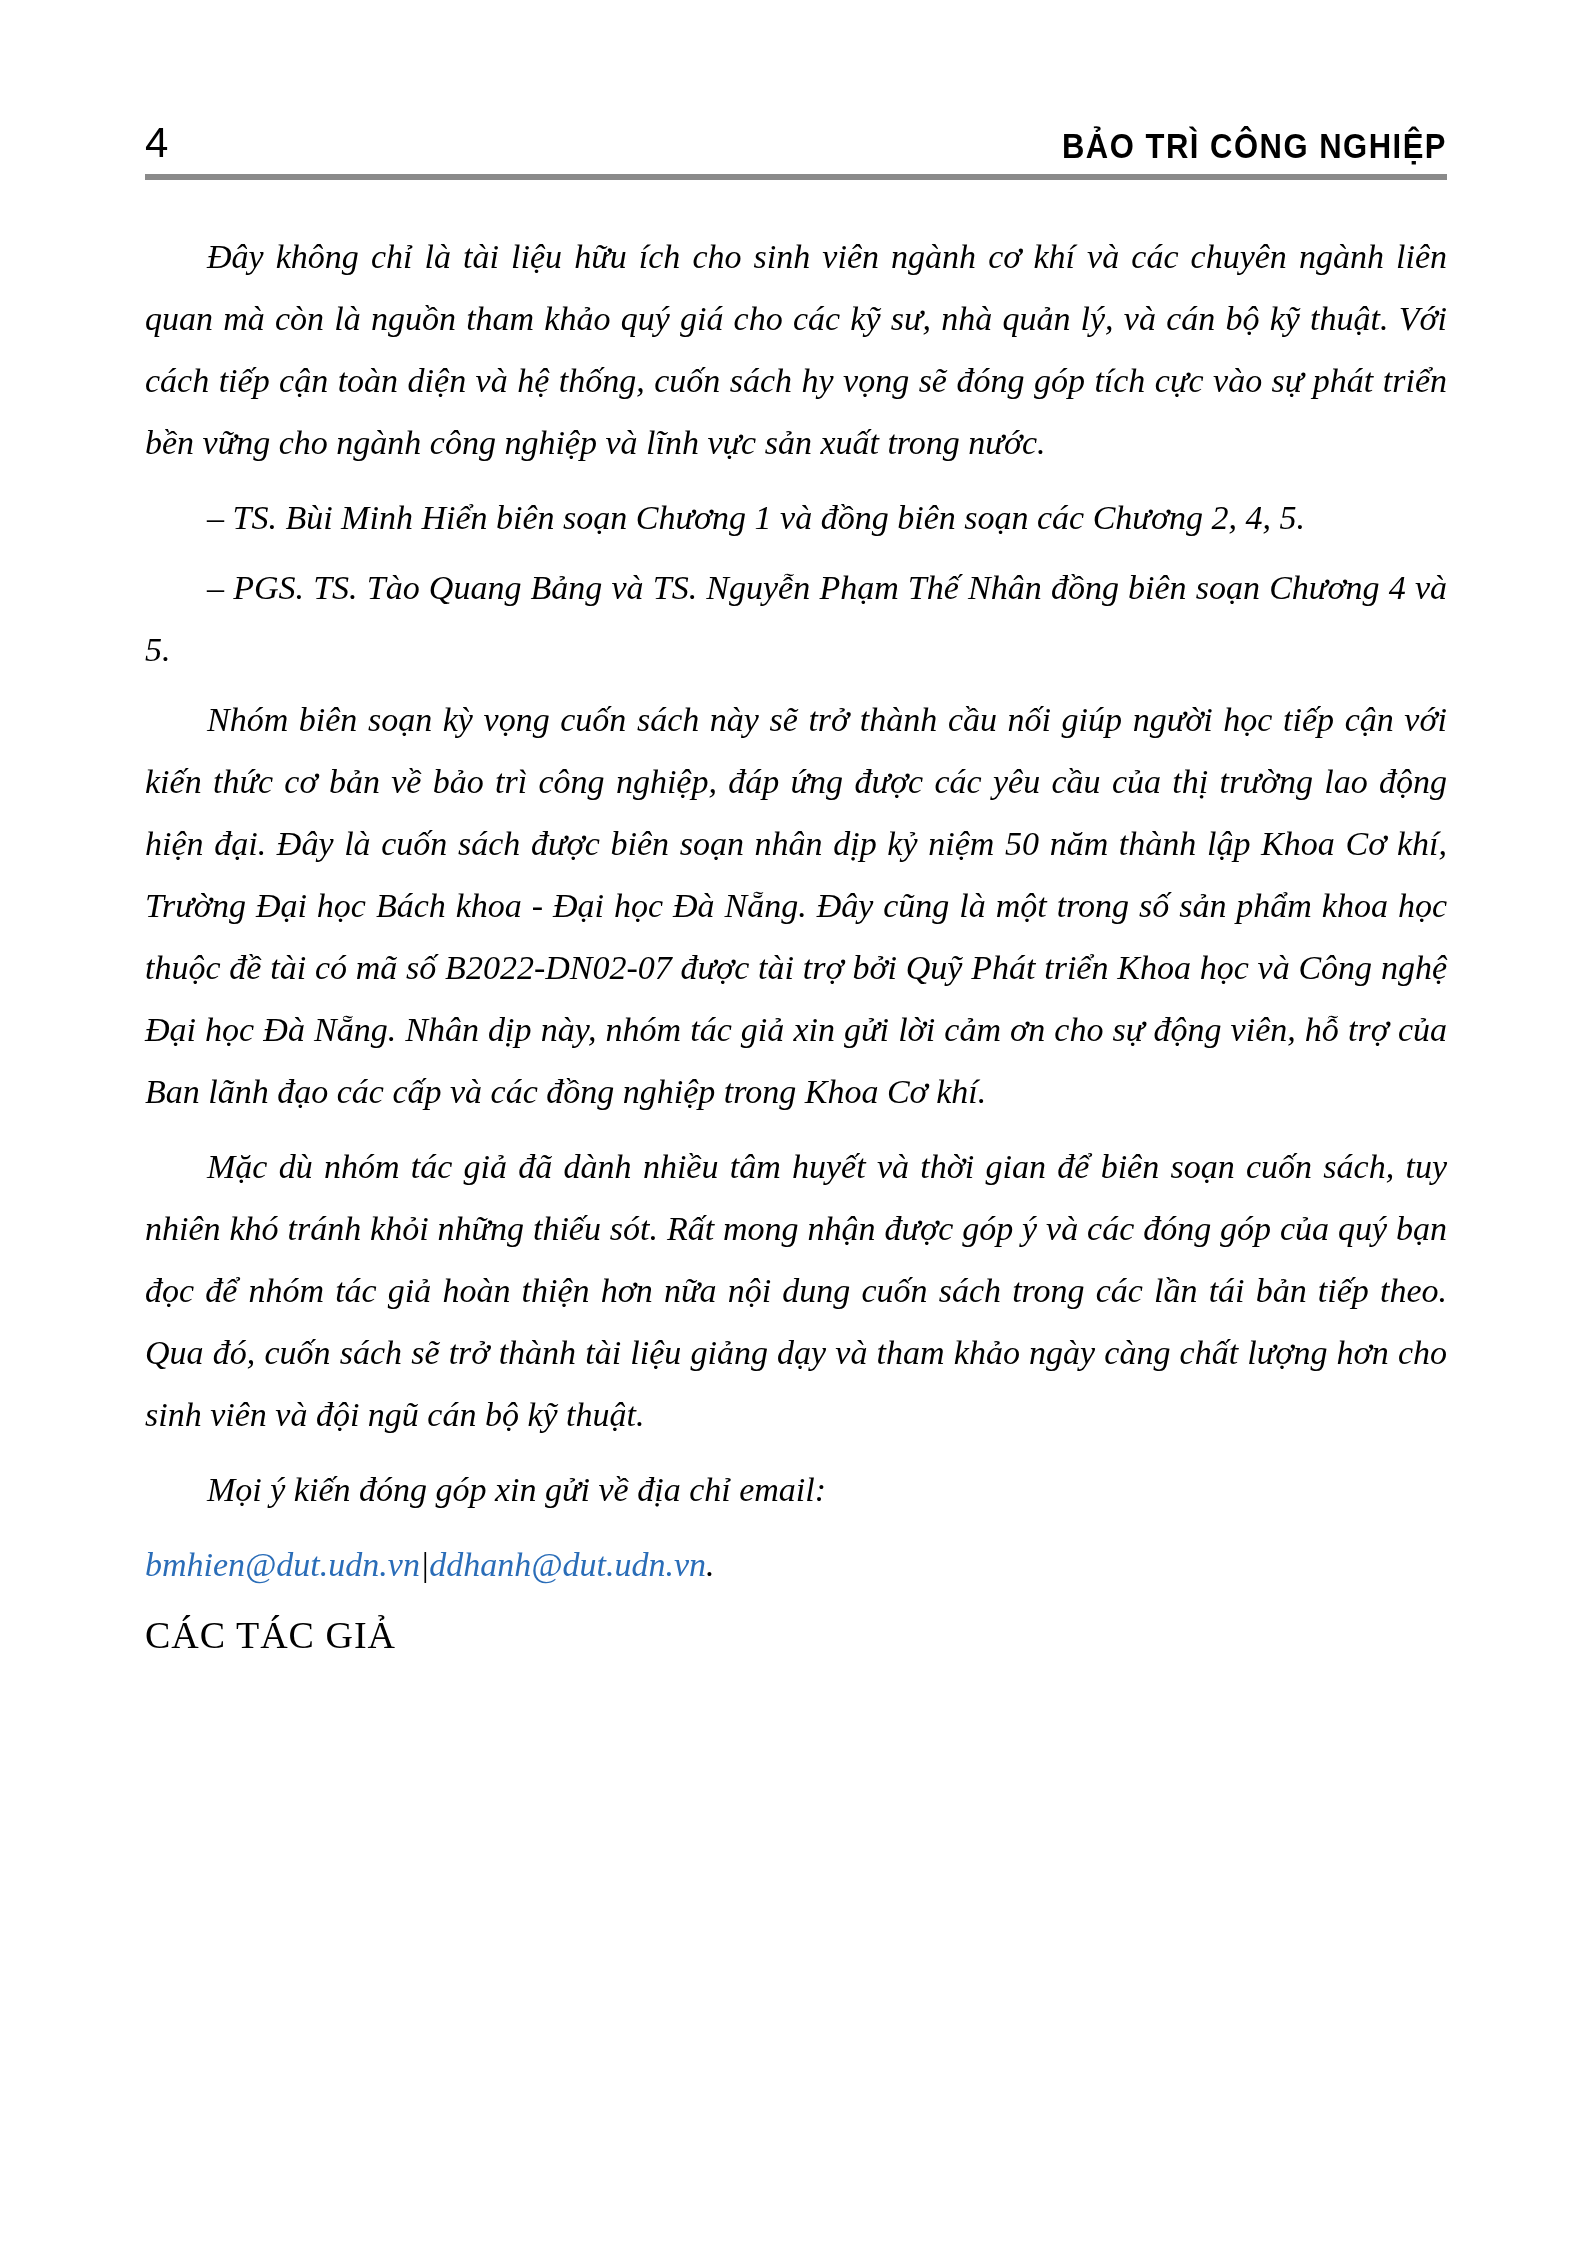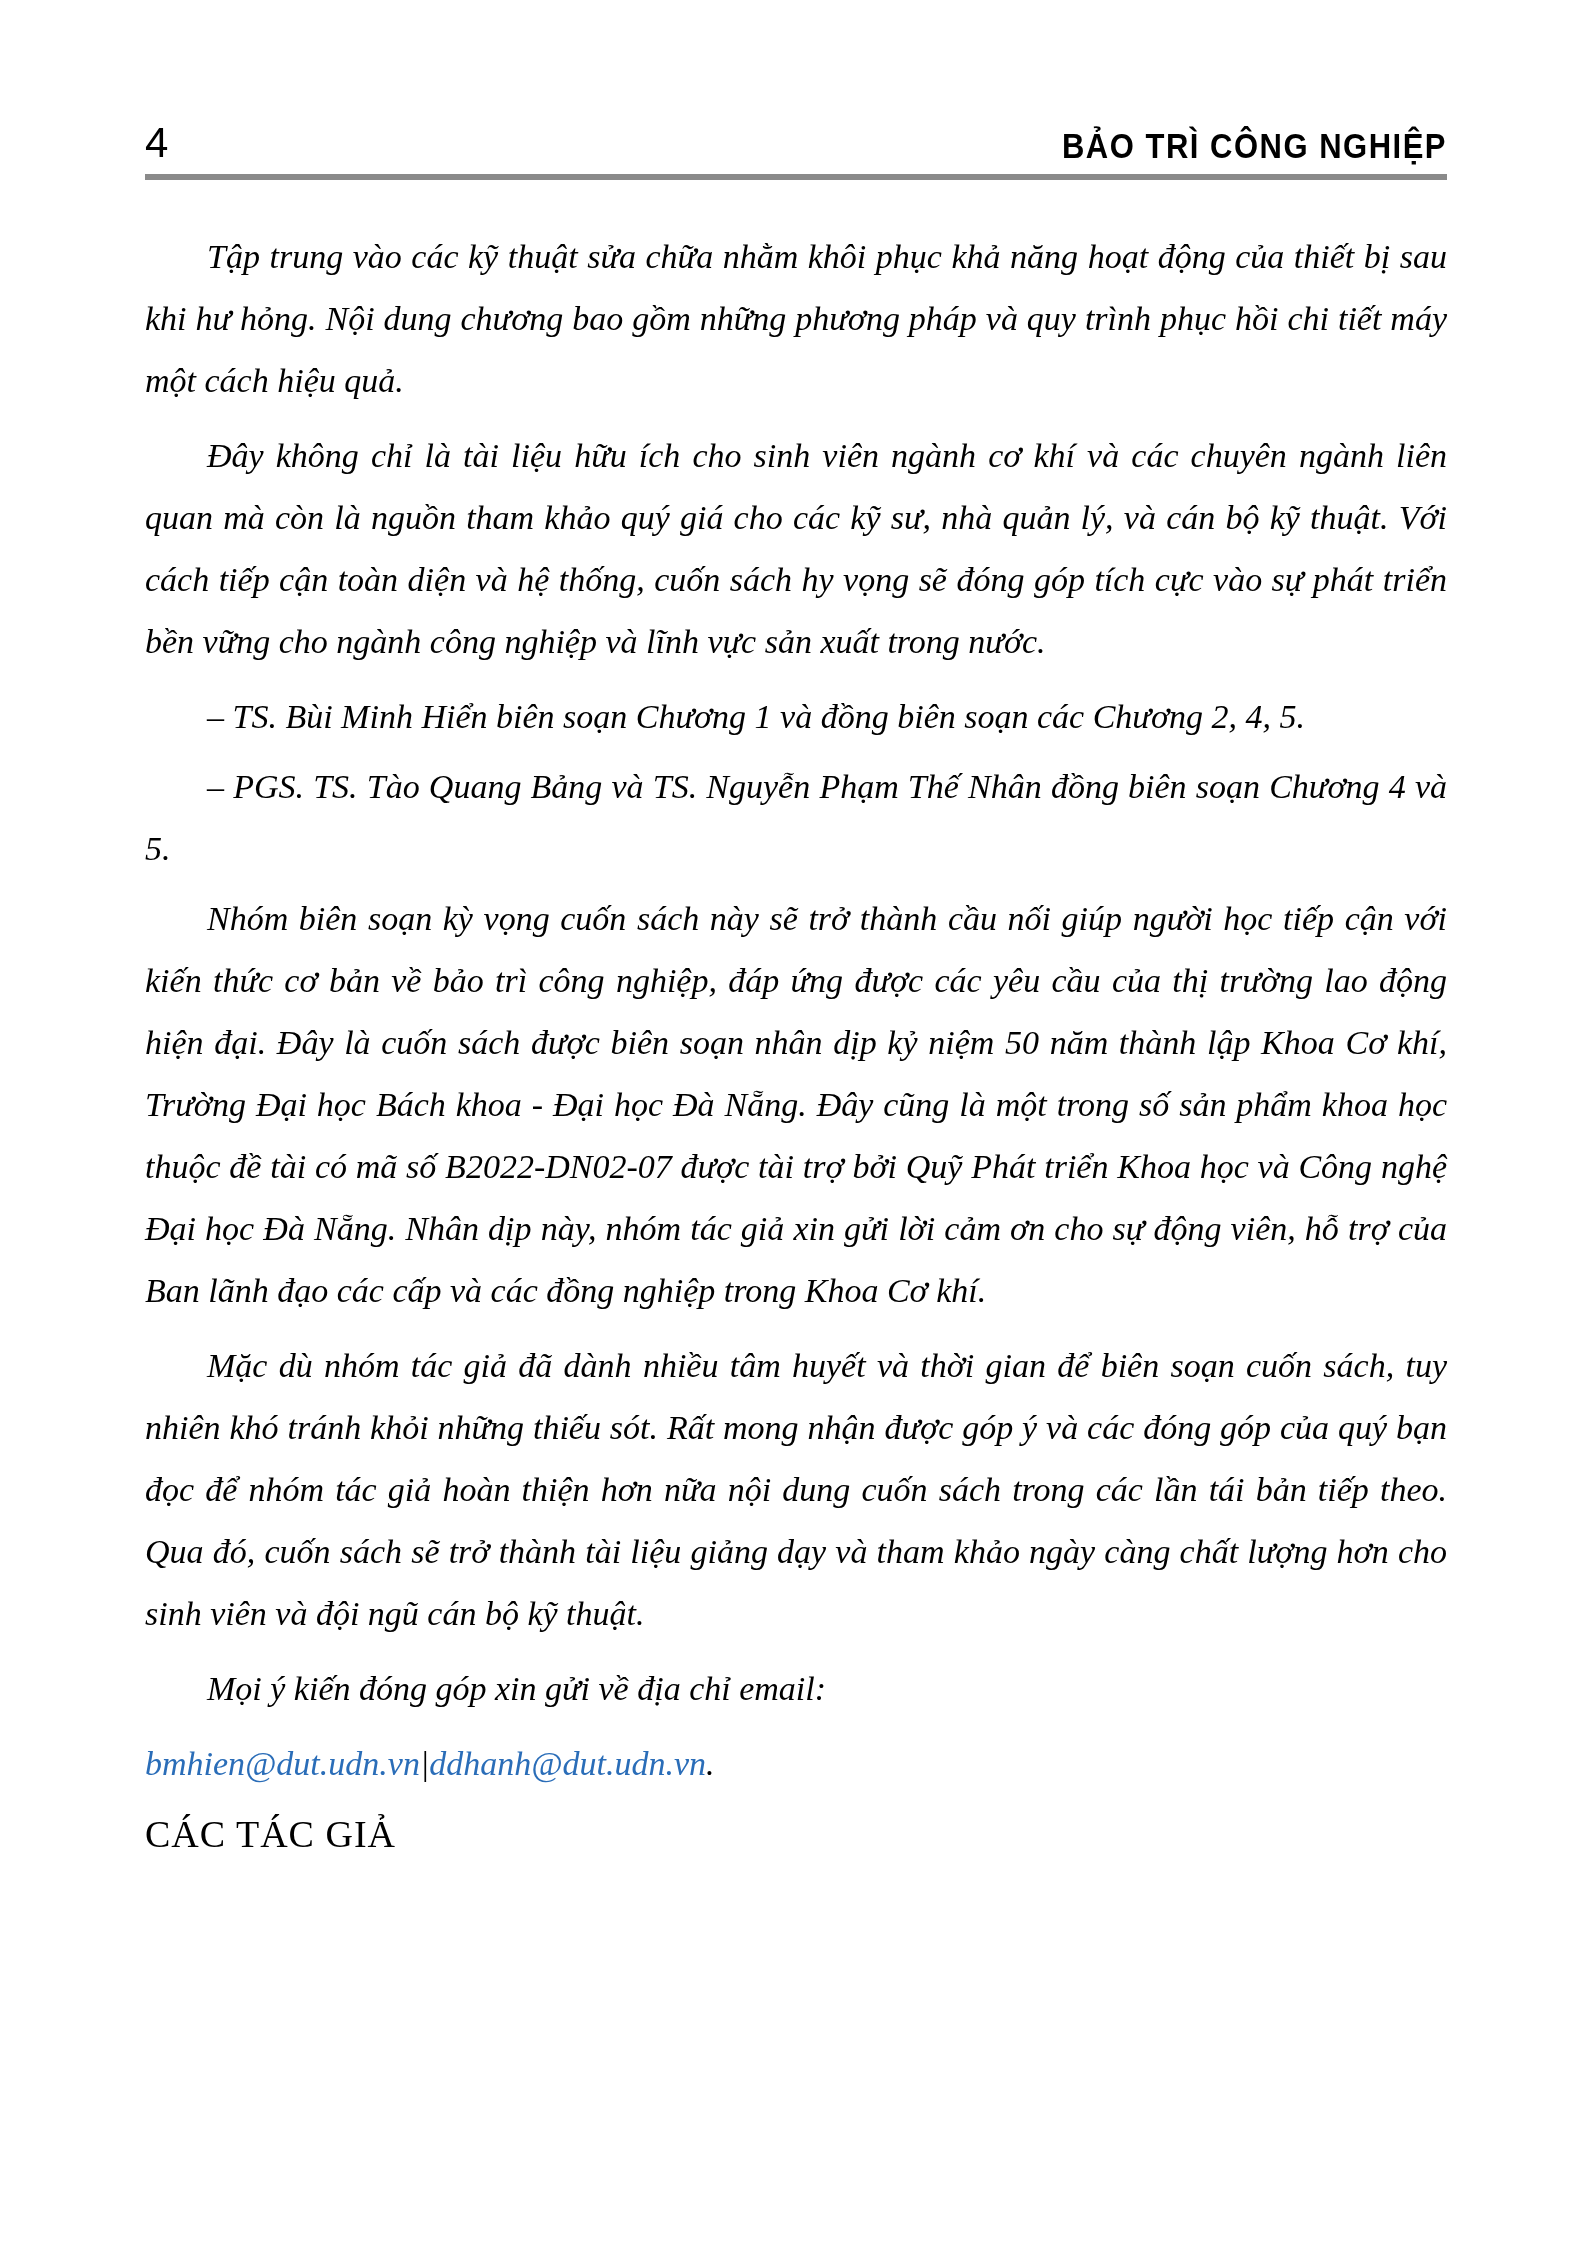--- a/index.html
+++ b/index.html
@@ -105,21 +105,20 @@
   <header class="page-header">
     <span class="page-number">4</span>
     <span class="running-title">BẢO TRÌ CÔNG NGHIỆP</span>
   </header>
 
   <div class="header-rule"></div>
 
   <main class="page-body">
 
 
-    <p class="para">Tập trung vào các kỹ thuật sửa chữa nhằm khôi phục khả năng hoạt động của thiết bị sau khi hư hỏng. Nội dung chương bao gồm những phương pháp và quy trình phục hồi chi tiết máy một cách hiệu quả.</p>
 
     <p class="para">Đây không chỉ là tài liệu hữu ích cho sinh viên ngành cơ khí và các chuyên ngành liên quan mà còn là nguồn tham khảo quý giá cho các kỹ sư, nhà quản lý, và cán bộ kỹ thuật. Với cách tiếp cận toàn diện và hệ thống, cuốn sách hy vọng sẽ đóng góp tích cực vào sự phát triển bền vững cho ngành công nghiệp và lĩnh vực sản xuất trong nước.</p>
 
 
     <p class="contributor">– TS. Bùi Minh Hiển biên soạn Chương 1 và đồng biên soạn các Chương 2, 4, 5.</p>
 
 
     <p class="contributor">– PGS. TS. Tào Quang Bảng và TS. Nguyễn Phạm Thế Nhân đồng biên soạn Chương 4 và 5.</p>
 
     <p class="para">Nhóm biên soạn kỳ vọng cuốn sách này sẽ trở thành cầu nối giúp người học tiếp cận với kiến thức cơ bản về bảo trì công nghiệp, đáp ứng được các yêu cầu của thị trường lao động hiện đại. Đây là cuốn sách được biên soạn nhân dịp kỷ niệm 50 năm thành lập Khoa Cơ khí, Trường Đại học Bách khoa - Đại học Đà Nẵng. Đây cũng là một trong số sản phẩm khoa học thuộc đề tài có mã số B2022-DN02-07 được tài trợ bởi Quỹ Phát triển Khoa học và Công nghệ Đại học Đà Nẵng. Nhân dịp này, nhóm tác giả xin gửi lời cảm ơn cho sự động viên, hỗ trợ của Ban lãnh đạo các cấp và các đồng nghiệp trong Khoa Cơ khí.</p>

